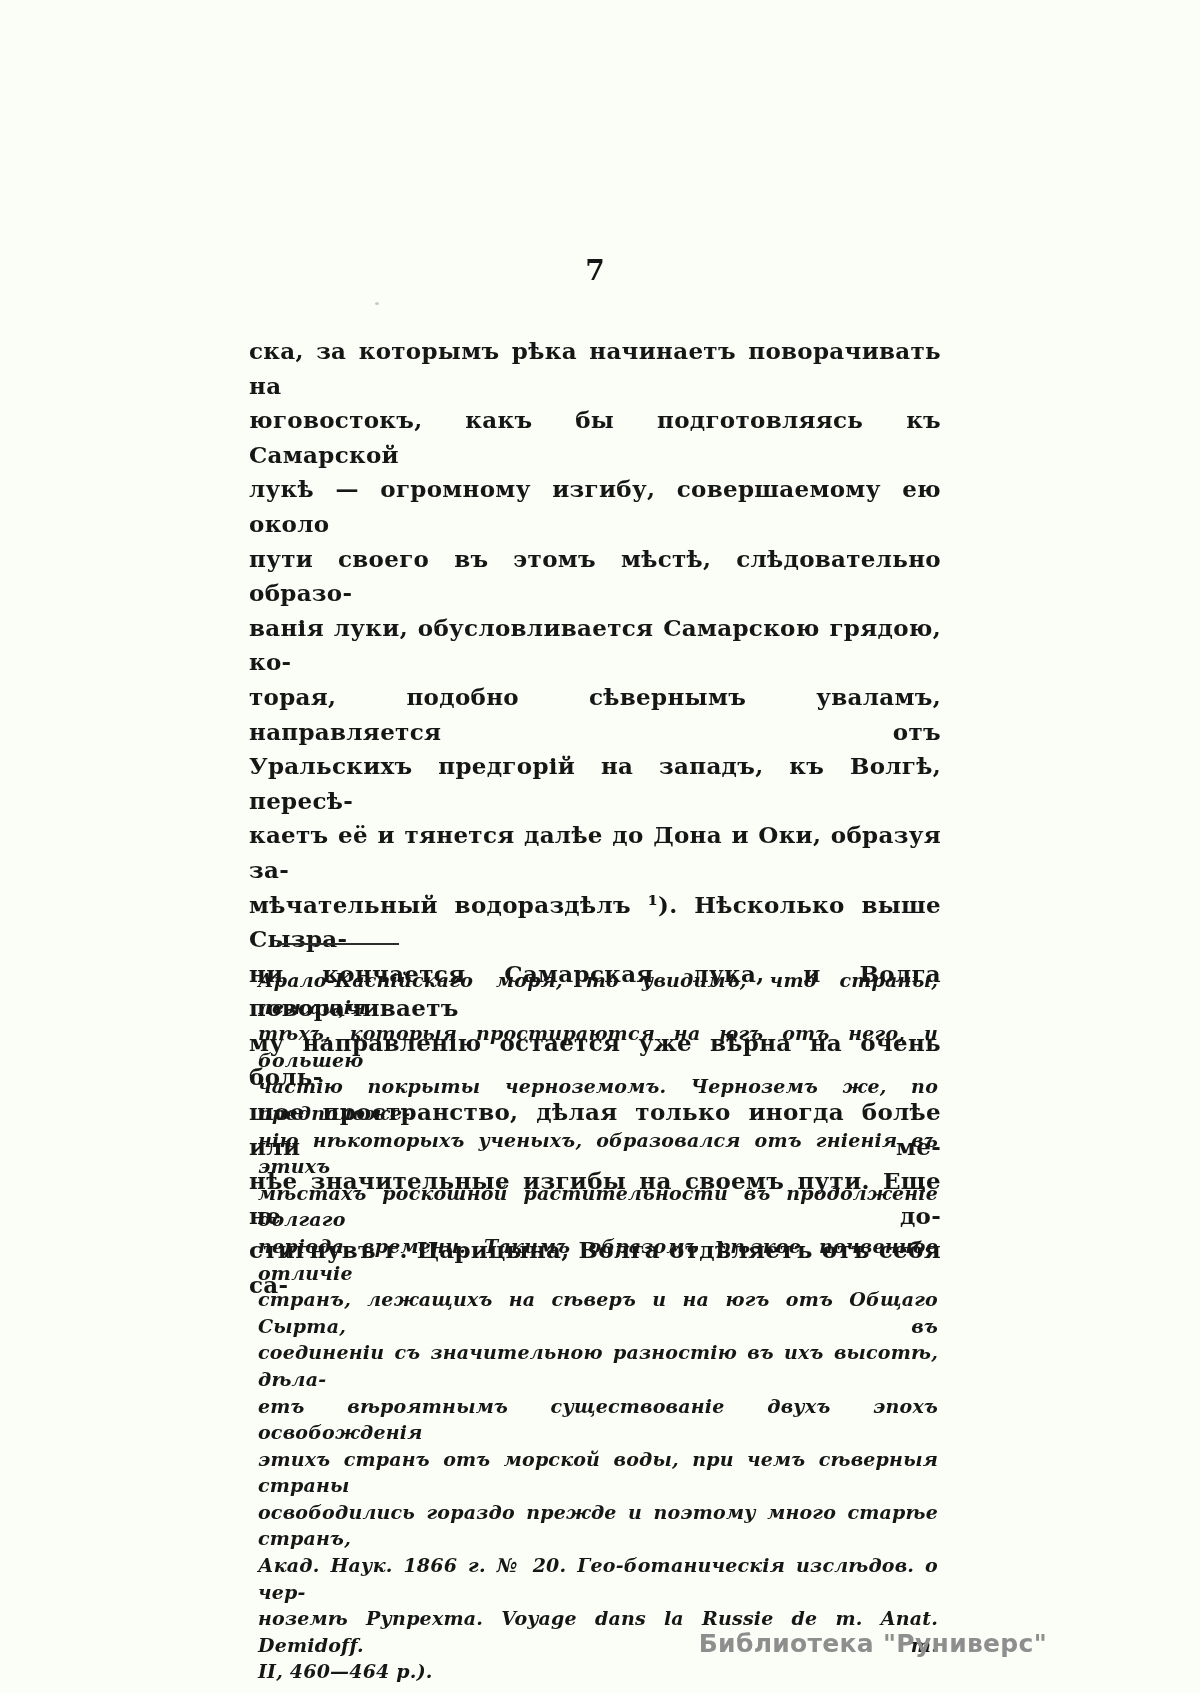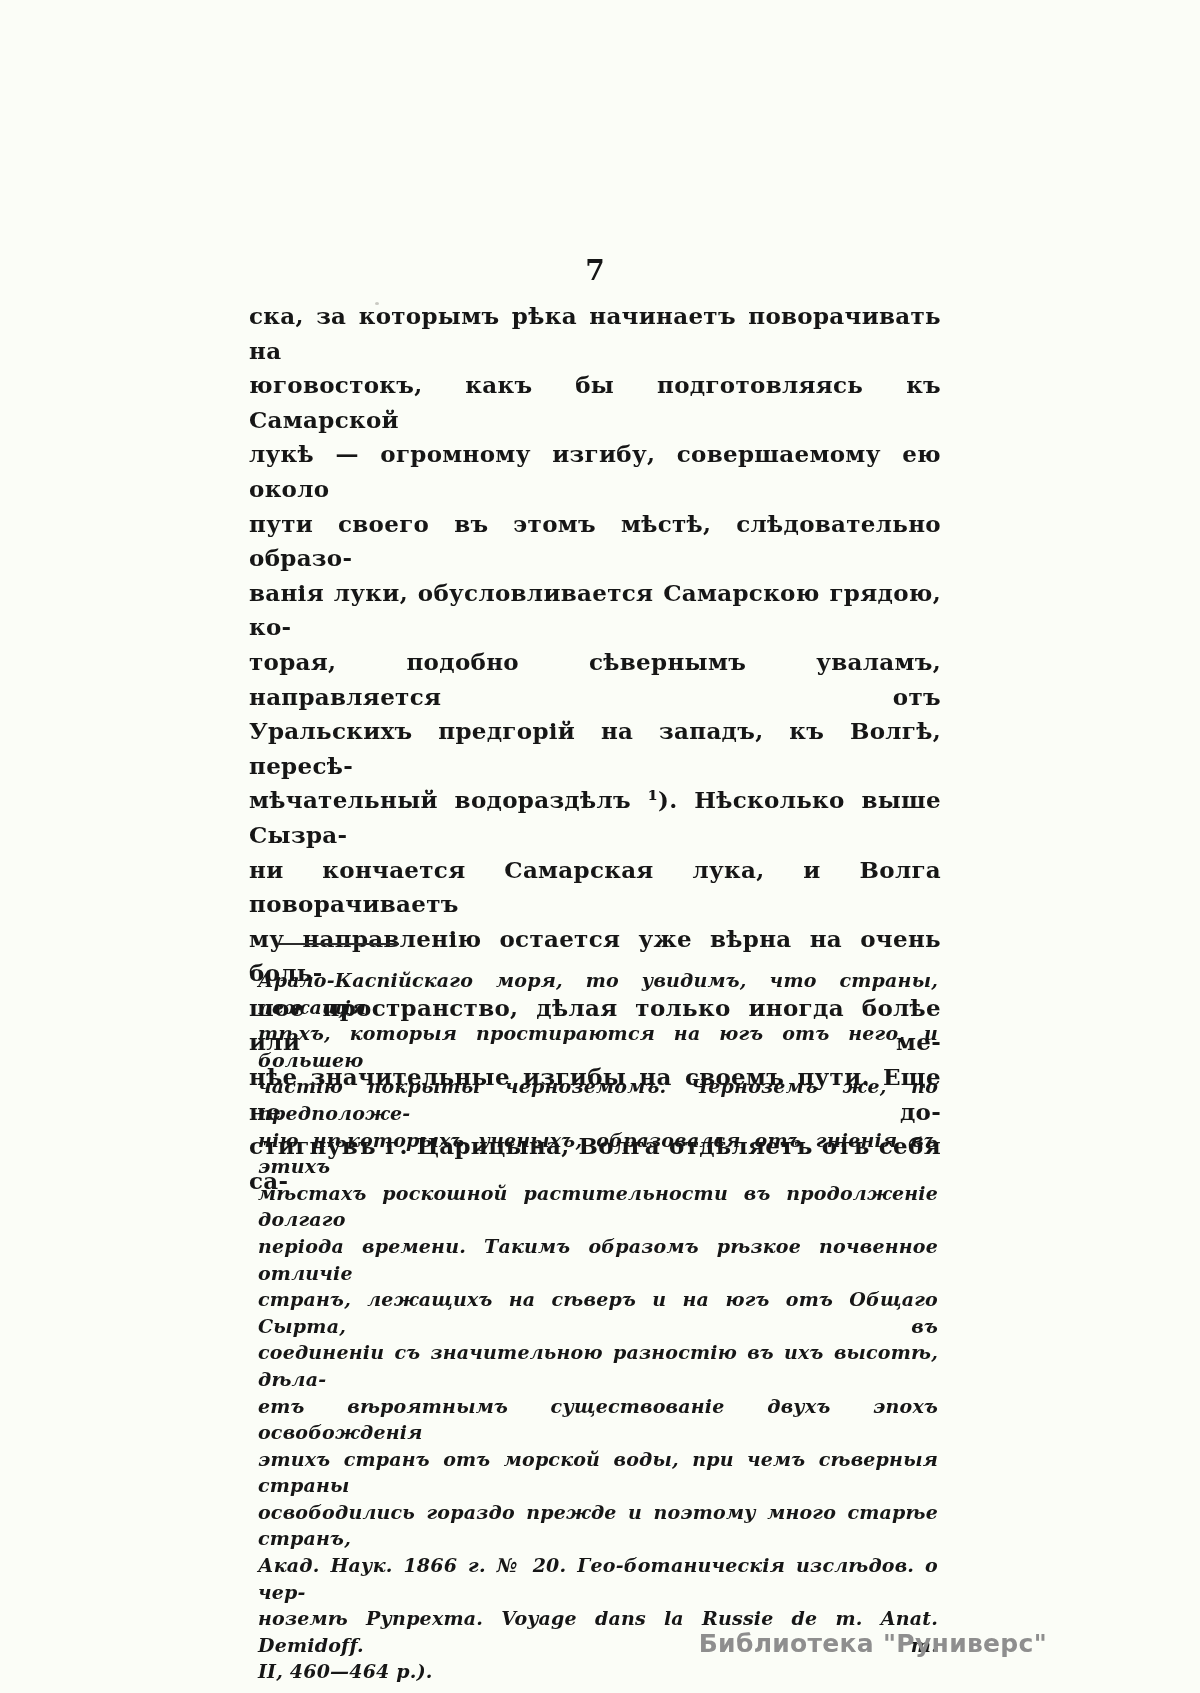--- a/index.html
+++ b/index.html
@@ -12,21 +12,21 @@
     color: #161616;
   }
   .page-number {
     position: absolute;
     left: 249px; top: 254px; width: 692px;
     text-align: center;
     font-size: 28px; font-weight: bold;
   }
   .main-text {
     position: absolute;
-    left: 249px; top: 299px; width: 692px;
+    left: 249px; top: 334px; width: 692px;
     font-size: 23px; font-weight: bold;
     line-height: 34.6px;
     letter-spacing: 0.3px;
   }
   .main-text .tline {
     text-align: justify;
     text-align-last: justify;
   }
   .footnote-separator {
     position: absolute;
@@ -73,20 +73,21 @@
 <div class="scan-speck"></div>
 
 <div class="main-text">
   <div class="tline">ска, за которымъ рѣка начинаетъ поворачивать на</div>
   <div class="tline">юговостокъ, какъ бы подготовляясь къ Самарской</div>
   <div class="tline">лукѣ — огромному изгибу, совершаемому ею около</div>
   <div class="tline">пути своего въ этомъ мѣстѣ, слѣдовательно образо-</div>
   <div class="tline">ванія луки, обусловливается Самарскою грядою, ко-</div>
   <div class="tline">торая, подобно сѣвернымъ уваламъ, направляется отъ</div>
   <div class="tline">Уральскихъ предгорій на западъ, къ Волгѣ, пересѣ-</div>
+  <div class="tline">каетъ её и тянется далѣе до Дона и Оки, образуя за-</div>
   <div class="tline">мѣчательный водораздѣлъ ¹). Нѣсколько выше Сызра-</div>
   <div class="tline">ни кончается Самарская лука, и Волга поворачиваетъ</div>
   <div class="tline">му направленію остается уже вѣрна на очень боль-</div>
   <div class="tline">шое пространство, дѣлая только иногда болѣе или ме-</div>
   <div class="tline">нѣе значительные изгибы на своемъ пути. Еще не до-</div>
   <div class="tline">стигнувъ г. Царицына, Волга отдѣляетъ отъ себя са-</div>
 </div>
 
 <div class="footnote-separator"></div>
 

